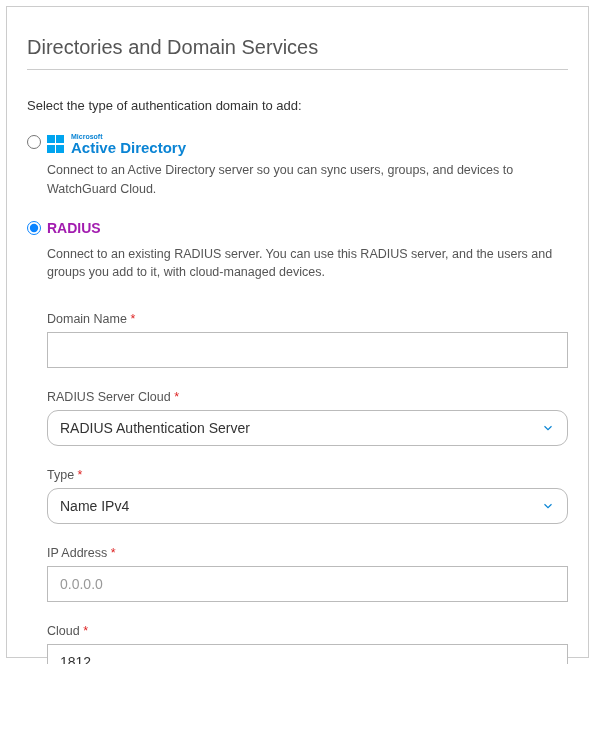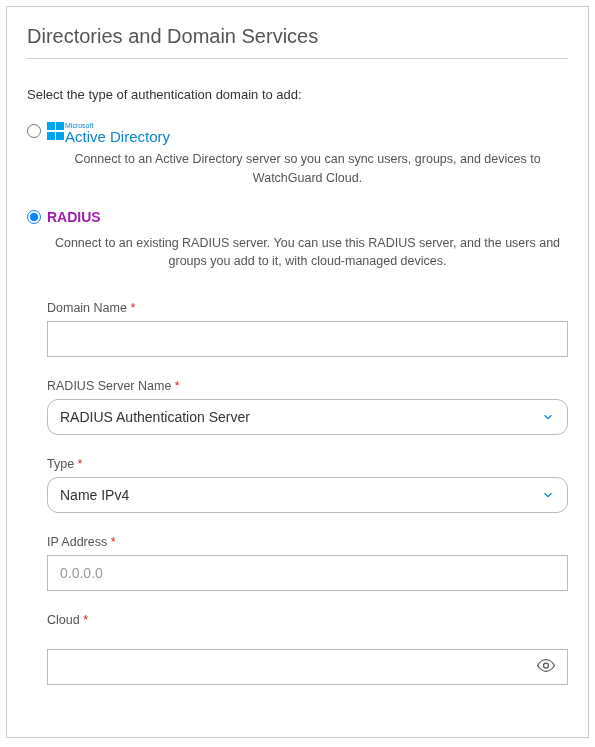--- a/index.html
+++ b/index.html
@@ -5,22 +5,22 @@
   * { box-sizing: border-box; margin: 0; padding: 0; }
   body {
     font-family: "Segoe UI", Arial, sans-serif;
     background: #fff;
     padding: 6px;
     color: #333;
   }
   .panel {
     border: 1px solid #ccc;
     width: 583px;
-    height: 732px;
-    padding: 18px 20px;
+    height: 652px;
+    padding: 29px 20px;
   }
   .page-title {
     font-size: 20px;
     font-weight: 400;
     color: #555;
     padding-bottom: 10px;
     border-bottom: 1px solid #ccc;
     margin-bottom: 28px;
   }
   .intro {
@@ -40,20 +40,23 @@
   }
   input[type=radio] {
     width: 14px;
     height: 14px;
     cursor: pointer;
     accent-color: #0a84ff;
   }
   .option-content { flex: 1; }
   .ad-logo-line {
     display: flex;
+    align-items: center;
+    gap: 6px;
+    font-weight: bold;
   }
   .ad-logo {
     display: inline-flex;
     flex-wrap: wrap;
     width: 18px;
     height: 18px;
     gap: 1px;
   }
   .ad-logo span {
     width: 8px;
@@ -76,21 +79,20 @@
   .radius-title {
     font-size: 14px;
     font-weight: 700;
     color: #a21caf;
   }
   .option-desc {
     font-size: 12.5px;
     color: #555;
     margin: 6px 0 20px 20px;
     line-height: 1.5;
-    text-align: center;
   }
   .form-section {
     margin-left: 20px;
     margin-top: 30px;
   }
   .field {
     margin-bottom: 22px;
   }
   .field-label {
     font-size: 12.5px;
@@ -182,21 +184,21 @@
     <div class="field">
       <label class="field-label">
         <span>Domain Name</span>
         <span class="req">*</span>
       </label>
       <input class="txt" type="text" value="" style="">
     </div>
 
     <div class="field">
       <label class="field-label">
-        <span>RADIUS Server Name</span>
+        <span>RADIUS Server Cloud</span>
         <span class="req">*</span>
       </label>
       <div class="sel-box">
         <span>RADIUS Authentication Server</span>
         <span class="chev">
           <svg viewBox="0 0 24 24" width="14" height="14" fill="none" stroke-width="2">
               <polyline points="6 9 12 15 18 9"></polyline>
             </svg>
         </span>
       </div>
@@ -223,20 +225,21 @@
         <span class="req">*</span>
       </label>
       <input class="txt" type="text" placeholder="0.0.0.0" style="">
     </div>
 
     <div class="field">
       <label class="field-label">
         <span>Cloud</span>
         <span class="req">*</span>
       </label>
+      <input class="txt" type="text" value="1812" style="">
     </div>
 
     <div class="field">
       <div class="secret-wrap">
         <input class="txt" type="password" value="" style="">
         <button class="eye-btn" type="button">
           <span>
             <svg viewBox="0 0 24 24" width="20" height="20" stroke-width="1.5">
               <path d="M2 12s3.5-7 10-7 10 7 10 7-3.5 7-10 7S2 12 2 12z"></path>
               <circle cx="12" cy="12" r="3"></circle>

